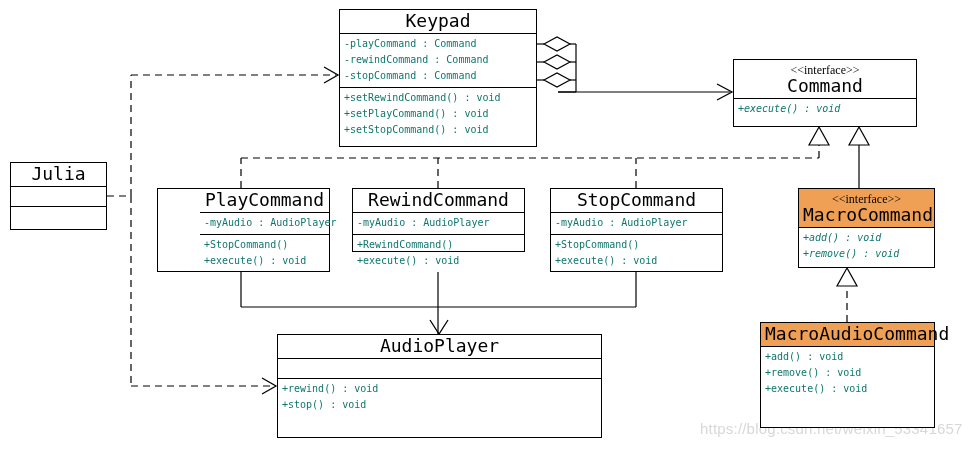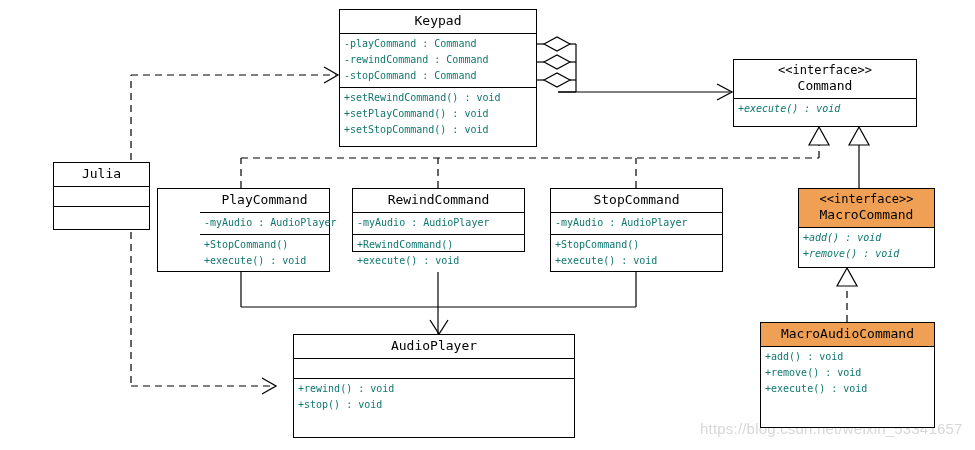--- a/index.html
+++ b/index.html
@@ -39,31 +39,32 @@
   }
   .compartment.name {
     text-align: center;
     padding: 3px 4px 4px 4px;
   }
   .compartment.orange {
     background: #efa055;
   }
   .cls-name {
     display: block;
-    font-size: 13px;
+    font-size: 18px;
     line-height: 16px;
     color: #000000;
     white-space: pre;
   }
   .cls-stereotype {
     display: block;
     font-size: 12px;
     line-height: 15px;
     color: #000000;
     white-space: pre;
+    font-family: Liberation Serif, serif;
   }
   .member {
     display: block;
     font-size: 10px;
     line-height: 16px;
     color: #0f766e;
     white-space: pre;
   }
   .member.italic {
     font-style: italic;
@@ -167,21 +168,21 @@
       </div>
       <div class="uml-class" style="left: 733px; top: 59px; width: 184px; height: 68px;">
         <div class="compartment name">
           <span class="cls-stereotype">&lt;&lt;interface&gt;&gt;</span>
           <span class="cls-name">Command</span>
         </div>
         <div class="compartment">
           <span class="member italic">+execute() : void</span>
         </div>
       </div>
-      <div class="uml-class" style="left: 10px; top: 162px; width: 97px; height: 68px; margin-left: 43px;">
+      <div class="uml-class" style="left: 10px; top: 162px; width: 97px; height: 68px;">
         <div class="compartment name">
           <span class="cls-name">Julia</span>
         </div>
         <div class="compartment empty"></div>
         <div class="compartment empty"></div>
       </div>
       <div class="uml-class" style="left: 157px; top: 188px; width: 173px; height: 84px; padding-left: 42px;">
         <div class="compartment name">
           <span class="cls-name">PlayCommand</span>
         </div>
@@ -220,21 +221,21 @@
       <div class="uml-class" style="left: 798px; top: 188px; width: 137px; height: 80px;">
         <div class="compartment name orange">
           <span class="cls-stereotype">&lt;&lt;interface&gt;&gt;</span>
           <span class="cls-name">MacroCommand</span>
         </div>
         <div class="compartment">
           <span class="member italic">+add() : void</span>
           <span class="member italic">+remove() : void</span>
         </div>
       </div>
-      <div class="uml-class" style="left: 293px; top: 334px; width: 282px; height: 104px;">
+      <div class="uml-class" style="left: 277px; top: 334px; width: 325px; height: 104px;">
         <div class="compartment name">
           <span class="cls-name">AudioPlayer</span>
         </div>
         <div class="compartment empty"></div>
         <div class="compartment">
           <span class="member">+rewind() : void</span>
           <span class="member">+stop() : void</span>
         </div>
       </div>
       <div class="uml-class" style="left: 760px; top: 322px; width: 175px; height: 106px;">

